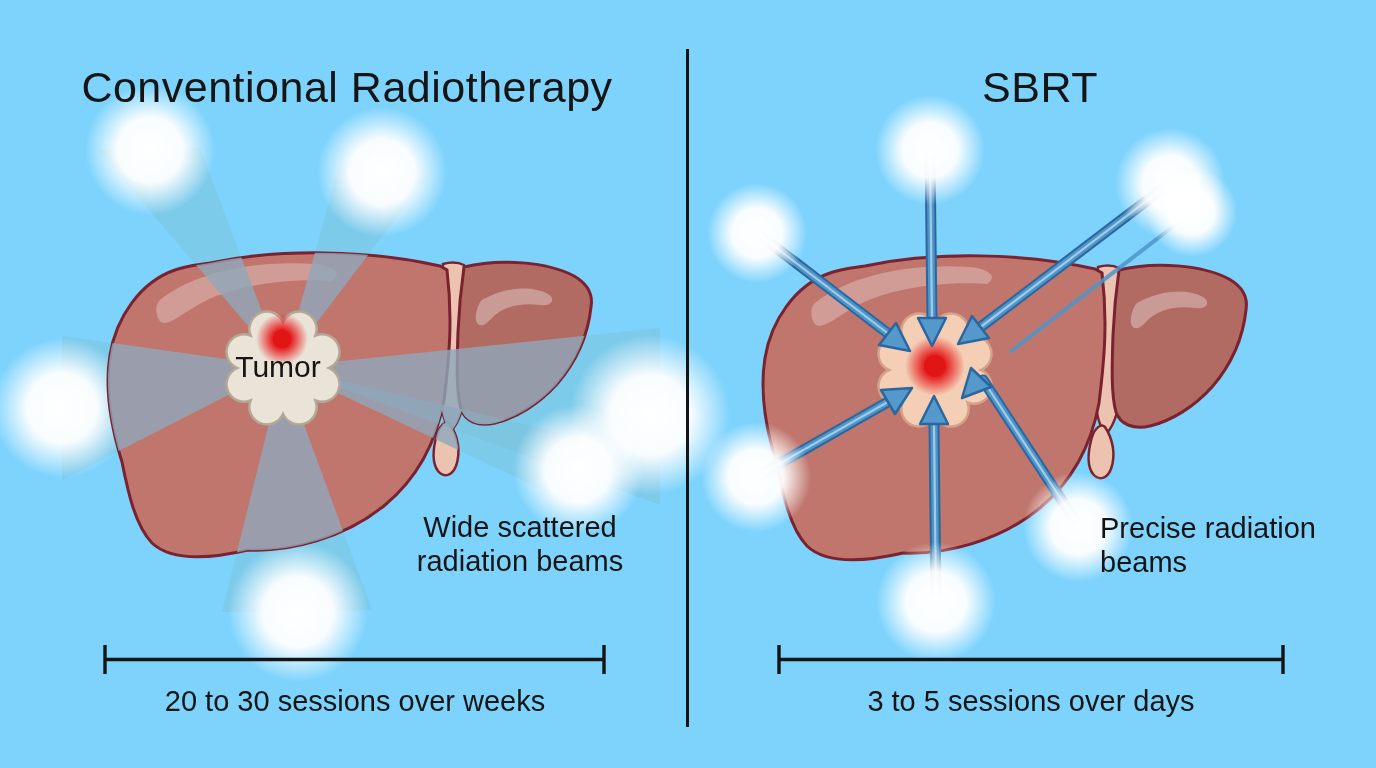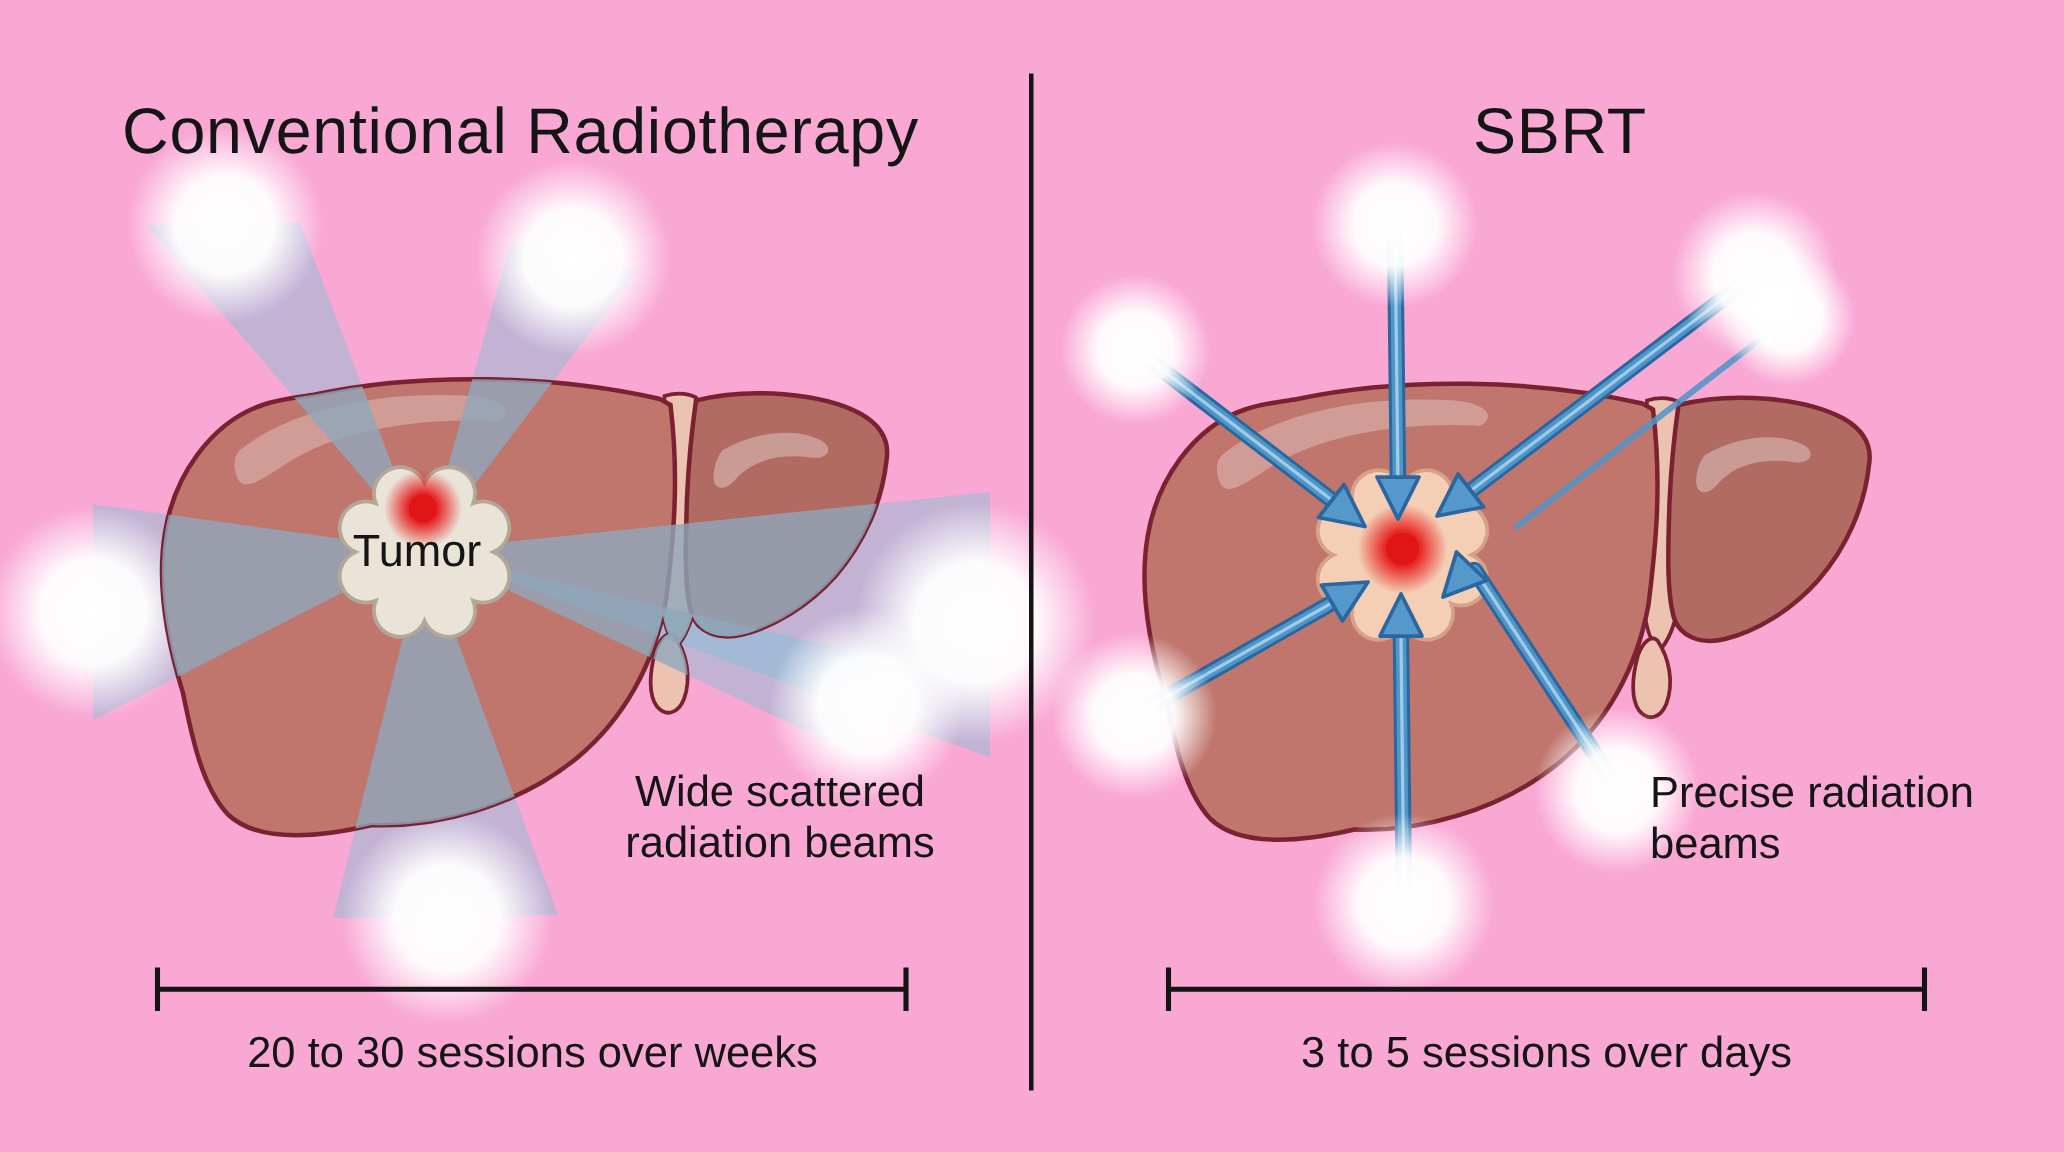--- a/index.html
+++ b/index.html
@@ -1,16 +1,16 @@
 <!DOCTYPE html>
 <html><head>
 <meta charset="utf-8">
 <style>
   html,body{margin:0;padding:0;background:#ffffff;}
-  .stage{width:1376px;height:768px;position:relative;background:#f9a8d4;overflow:hidden;}
+  .stage{width:1376px;height:768px;position:relative;background:#7dd3fc;overflow:hidden;}
   svg{display:block;}
   text{font-family:"Liberation Sans",sans-serif;fill:#151515;}
   .t-title{font-size:43px;letter-spacing:.5px;}
   .t-cap{font-size:29px;}
   .t-tumor{font-size:30px;}
   .wedge{fill:#7fc0d8;opacity:.45;}
   .wtint{fill:#8fa8bc;opacity:.8;}
   .b-out{stroke:#2b679e;stroke-width:11;stroke-linecap:round;fill:none;}
   .b-mid{stroke:#4e95c9;stroke-width:7;stroke-linecap:round;fill:none;}
   .b-in{stroke:#a8d0e8;stroke-width:2.2;stroke-linecap:round;fill:none;opacity:.9;}

